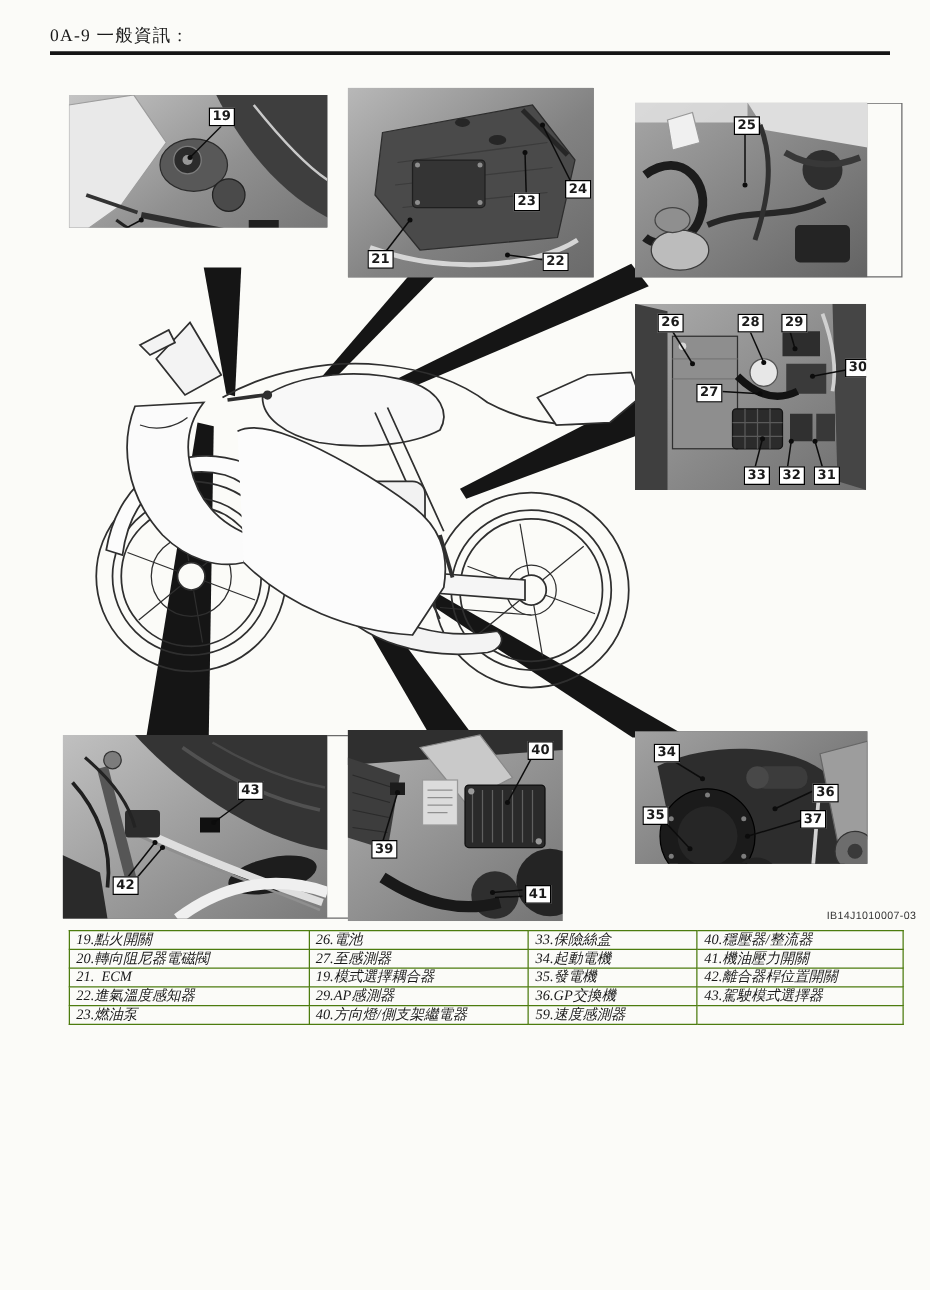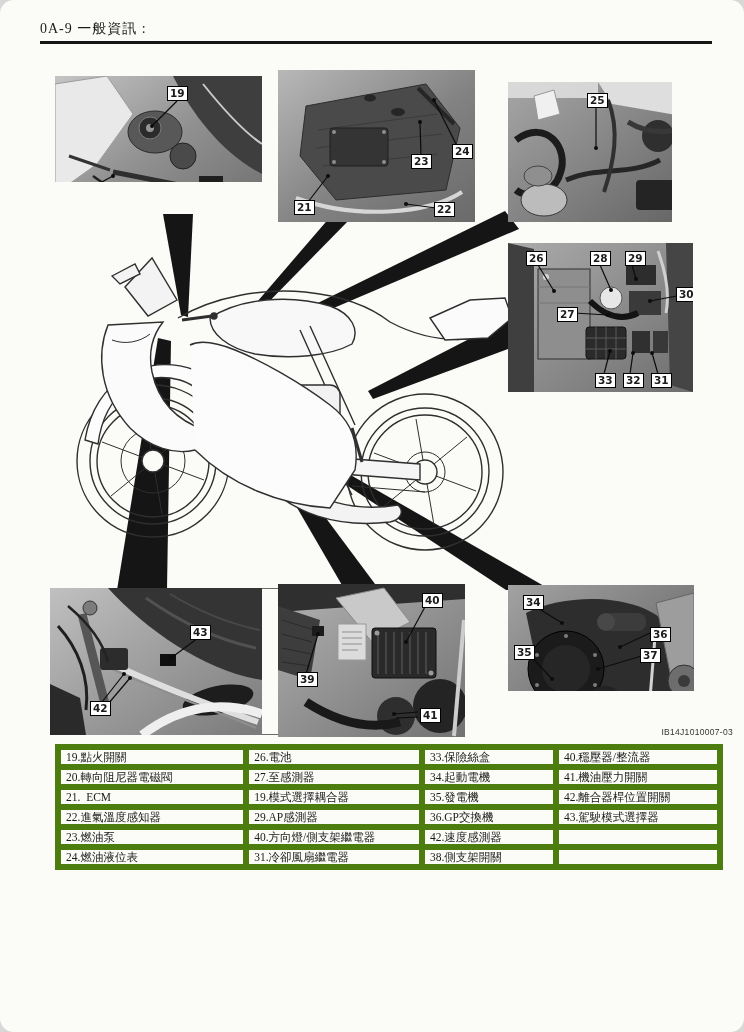--- a/index.html
+++ b/index.html
@@ -1,31 +1,31 @@
 <!DOCTYPE html>
 <html><head>
 <meta charset="utf-8">
 <style>
   html,body{margin:0;padding:0;background:#d8d8d8;}
   .page{position:relative;width:744px;height:1032px;margin:0 auto;background:#fbfbf8;
-        font-family:"Liberation Serif",serif;overflow:hidden;color:#1a1a1a;border-radius:14px;}
+        font-family:"Liberation Serif",serif;overflow:hidden;color:#1a1a1a;}
   .hdr{position:absolute;left:40px;top:20px;font-size:14px;letter-spacing:1px;}
   .hdr-rule{position:absolute;left:40px;top:41px;width:672px;height:3px;background:#151515;}
   .photo{position:absolute;overflow:hidden;box-shadow:0 0 0 1px #6a6a6a inset;}
   .photo svg{display:block;}
   .callout{position:absolute;background:#fff;border:1px solid #000;min-width:13px;height:13px;
            line-height:13px;padding:0 2px;text-align:center;
            font-family:"DejaVu Sans",sans-serif;font-size:10.5px;font-weight:bold;z-index:6;}
   .bike-svg{position:absolute;left:0;top:0;z-index:1;}
   .photo{z-index:3;}
   .figcode{position:absolute;right:11px;top:727px;font-family:Liberation Sans, sans-serif;
            font-size:8.5px;color:#333;letter-spacing:.3px;}
   table.legend{position:absolute;left:55px;top:744px;width:668px;border-collapse:collapse;z-index:5;}
-  table.legend td{border:6px solid #4d7c0f;height:14px;line-height:14px;font-size:11.5px;
-                  padding:0 2px 0 5px;white-space:pre;overflow:hidden;}
+  table.legend td{border:1px solid #4d7c0f;height:14px;line-height:14px;font-size:11.5px;
+                  padding:0 2px 0 5px;white-space:pre;overflow:hidden;font-style:italic;}
   td.c1{width:192px;} td.c2{width:173px;margin-left:28px;} td.c3{width:133px;} td.c4{width:162px;}
 </style>
 </head>
 <body>
 
 <div class="page">
 
   <div class="hdr">0A-9 一般資訊 :</div>
   <div class="hdr-rule"></div>
 
@@ -152,21 +152,21 @@
         <circle cx="128" cy="134" r="2" fill="#0c0c0c"></circle>
       <circle cx="142" cy="52" r="2" fill="#0c0c0c"></circle>
         <circle cx="156" cy="30" r="2" fill="#0c0c0c"></circle>
     </svg>
     <div class="callout" style="left:16px;top:130px">21</div>
     <div class="callout" style="left:156px;top:132px">22</div>
     <div class="callout" style="left:133px;top:84px">23</div>
     <div class="callout" style="left:174px;top:74px">24</div>
   </div>
 
-  <div class="photo" style="left:508px;top:82px;width:164px;height:140px">
+  <div class="photo" style="left:508px;top:82px;width:214px;height:140px">
     <svg width="186" height="140" viewBox="0 0 186 140">
       <defs>
           <linearGradient id="g3" x1="0" y1="0" x2="1" y2="1">
         <stop offset="0" stop-color="#a6a6a6"></stop>
             <stop offset="1" stop-color="#636363"></stop>
       </linearGradient>
         </defs>
       <rect width="186" height="140" fill="url(#g3)"></rect>
       <polygon points="90,0 186,0 186,36 104,22" fill="#dedede"></polygon>
       <rect x="0" y="0" width="90" height="16" fill="#e6e6e6" opacity="0.8"></rect>
@@ -266,21 +266,21 @@
           <line x1="58" y1="116" x2="80" y2="90"></line>
       </g>
       <circle cx="121" cy="70" r="2" fill="#0c0c0c"></circle>
       <circle cx="74" cy="86" r="2" fill="#0c0c0c"></circle>
         <circle cx="80" cy="90" r="2" fill="#0c0c0c"></circle>
     </svg>
     <div class="callout" style="left:140px;top:37px">43</div>
     <div class="callout" style="left:40px;top:113px">42</div>
   </div>
 
-  <div class="photo" style="left:278px;top:584px;width:187px;height:153px">
+  <div class="photo" style="left:278px;top:584px;width:172px;height:153px">
     <svg width="200" height="153" viewBox="0 0 200 153">
       <defs>
           <linearGradient id="g6" x1="0" y1="0" x2="1" y2="1">
         <stop offset="0" stop-color="#b2b2b2"></stop>
             <stop offset="1" stop-color="#6f6f6f"></stop>
       </linearGradient>
         </defs>
       <rect width="200" height="153" fill="url(#g6)"></rect>
       <polygon points="0,0 200,0 200,14 0,28" fill="#2f2f2f"></polygon>
       <polygon points="0,22 42,36 32,96 0,86" fill="#3d3d3d"></polygon>
@@ -382,25 +382,19 @@
     </tr>
     <tr>
       <td class="c1">22.進氣溫度感知器</td>
       <td class="c2">29.AP感測器</td>
       <td class="c3">36.GP交換機</td>
       <td class="c4">43.駕駛模式選擇器</td>
     </tr>
     <tr>
       <td class="c1">23.燃油泵</td>
       <td class="c2">40.方向燈/側支架繼電器</td>
-      <td class="c3">42.速度感測器</td>
-      <td class="c4"></td>
-    </tr>
-    <tr>
-      <td class="c1">24.燃油液位表</td>
-      <td class="c2">31.冷卻風扇繼電器</td>
-      <td class="c3">38.側支架開關</td>
+      <td class="c3">59.速度感測器</td>
       <td class="c4"></td>
     </tr>
   </tbody>
     </table>
 
 </div>
 
 </body></html>

